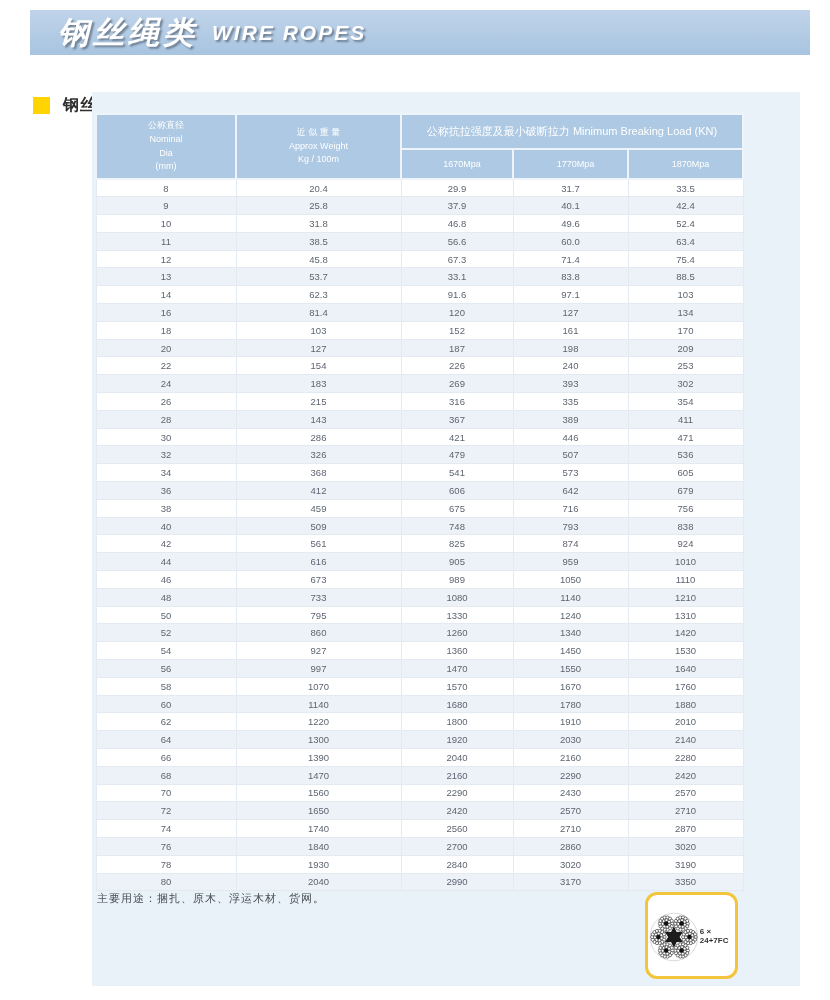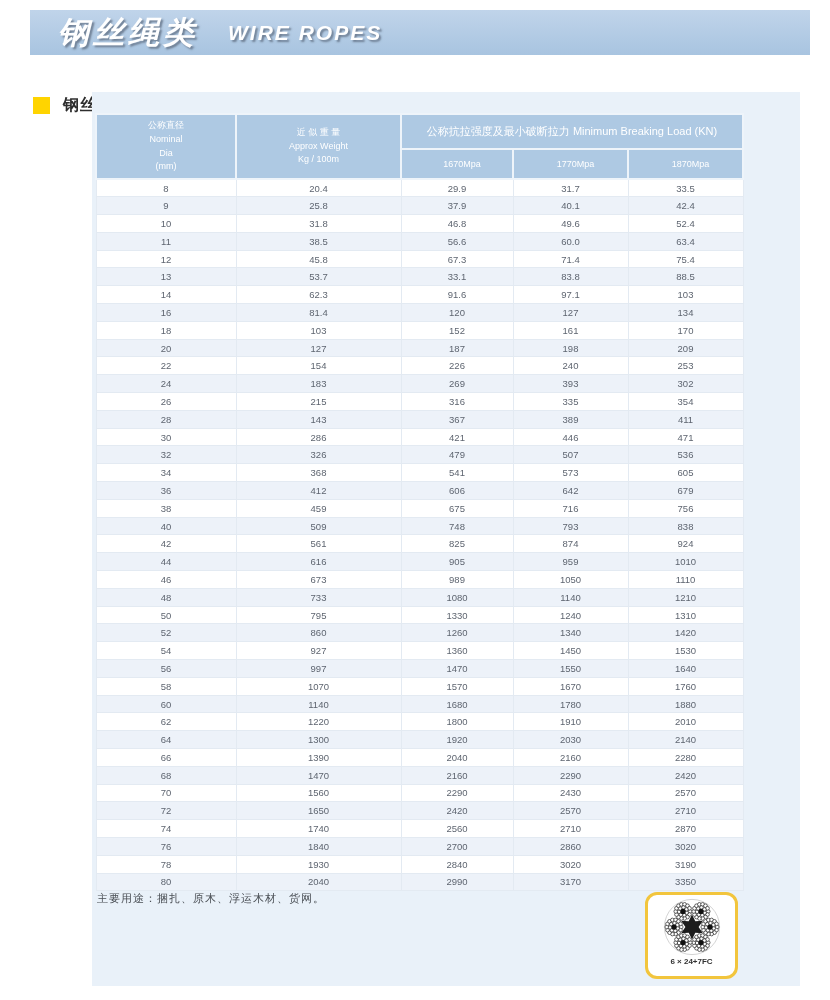--- a/index.html
+++ b/index.html
@@ -6,21 +6,21 @@
   body { background:#ffffff; font-family:"Liberation Sans", sans-serif; }
   .page { position:relative; width:830px; height:1000px; background:#ffffff; overflow:hidden; }
 
   
   .banner { position:absolute; left:30px; top:10px; width:780px; height:45px;
             background:linear-gradient(#c0d4ea,#a8c4e0); display:flex; align-items:center;
             padding-left:28px; }
   .banner .zh { font-size:31px; font-weight:bold; font-style:italic; color:#ffffff;
                 letter-spacing:4px; text-shadow:2px 2px 2px rgba(100,115,135,.85); }
   .banner .en { font-size:21px; font-weight:bold; font-style:italic; color:#ffffff;
-                margin-left:30px; letter-spacing:2px; text-shadow:2px 2px 2px rgba(100,115,135,.85); }
+                margin-left:14px; letter-spacing:2px; text-shadow:2px 2px 2px rgba(100,115,135,.85); }
 
   
   .section-head { position:absolute; left:33px; top:62px; display:flex; align-items:center;margin-top:33px; }
   .bullet { width:17px; height:17px; background:#ffd400; margin-right:13px; }
   .section-head .zh { font-size:16px; font-weight:bold; color:#2e2e2e; letter-spacing:1px; }
   .section-head .en { font-size:13px; font-weight:bold; color:#2e2e2e; margin-left:7px; }
 
   
   .panel { position:absolute; left:92px; top:92px; width:708px; height:894px; background:#e9f1f9; }
 
@@ -35,21 +35,21 @@
   table.spec td { font-size:9.5px; color:#5e6570; text-align:center; height:17.8px;
                   border:1px solid #e3eaf2; background:#ffffff; }
   table.spec tbody tr:nth-child(even) td { background:#edf2f9; }
 
   
   .note { position:absolute; left:97px; top:891px; font-size:11px; color:#4a4f55; letter-spacing:1px; }
 
   
   .rope-box { position:absolute; left:645px; top:892px; width:93px; height:87px;
               background:#ffffff; border:3px solid #f2c53d; border-radius:12px;
-              display:flex; flex-direction:column; align-items:center; justify-content:flex-start; }
+              display:flex; flex-direction:row; align-items:center; justify-content:flex-start; }
   .rope-box svg { margin-top:2px; }
   .rope-label { font-size:8px; font-weight:bold; color:#333; margin-top:0px; }
 </style>
 </head>
 <body>
 
 <div class="page">
 
   <div class="banner">
     <span class="zh">钢丝绳类</span>

